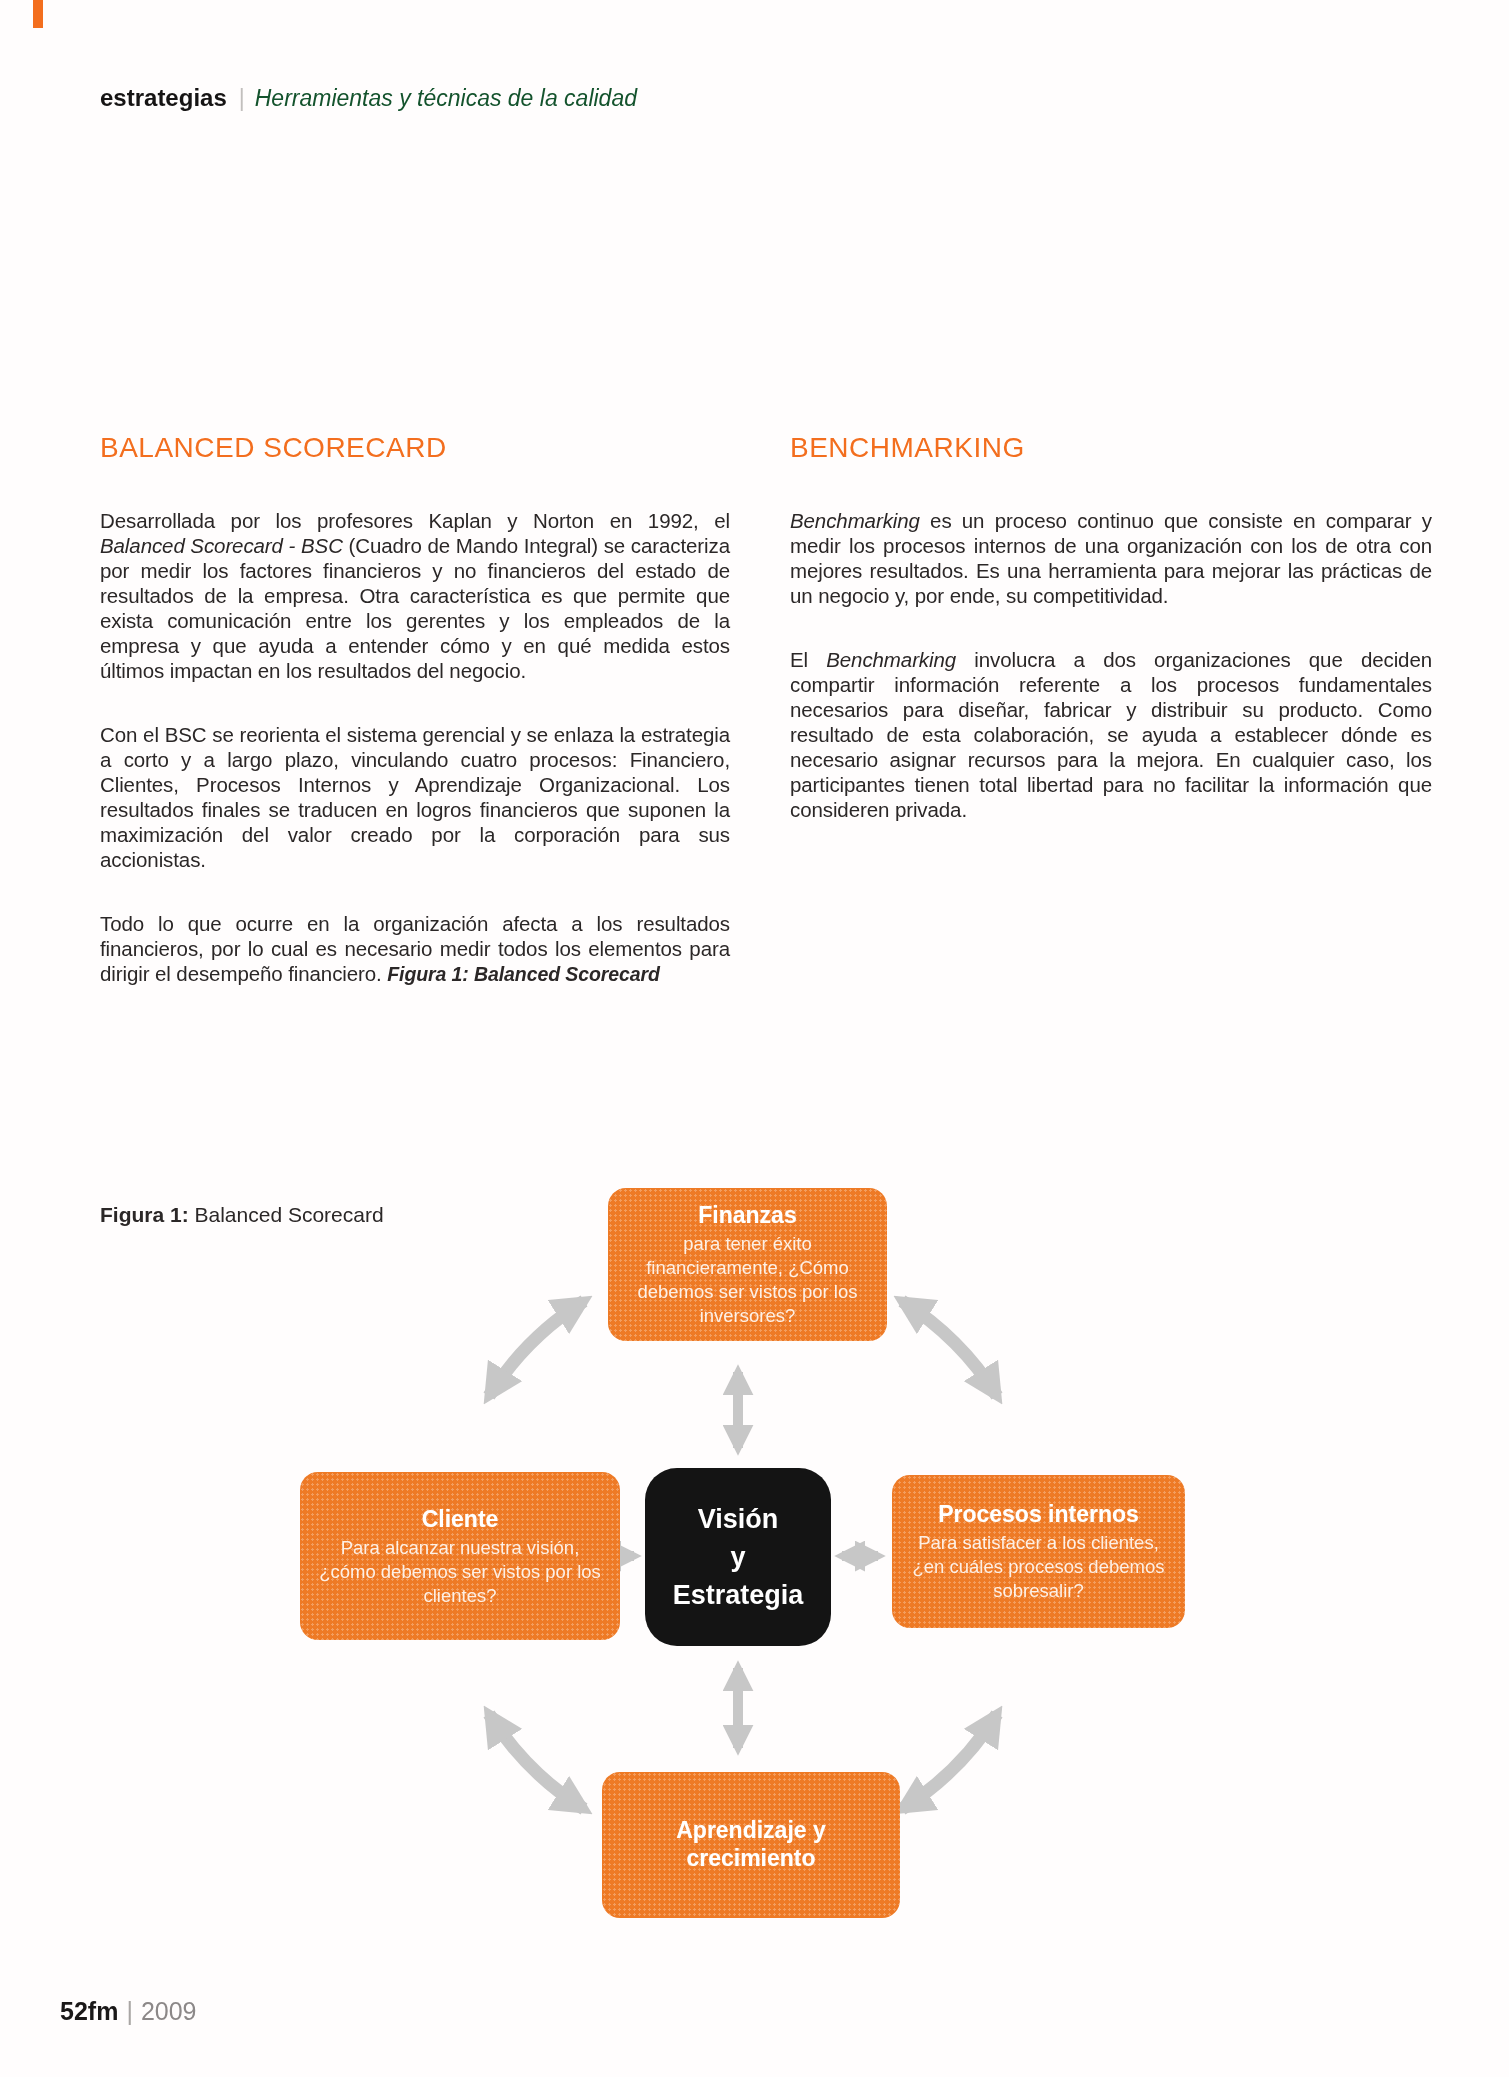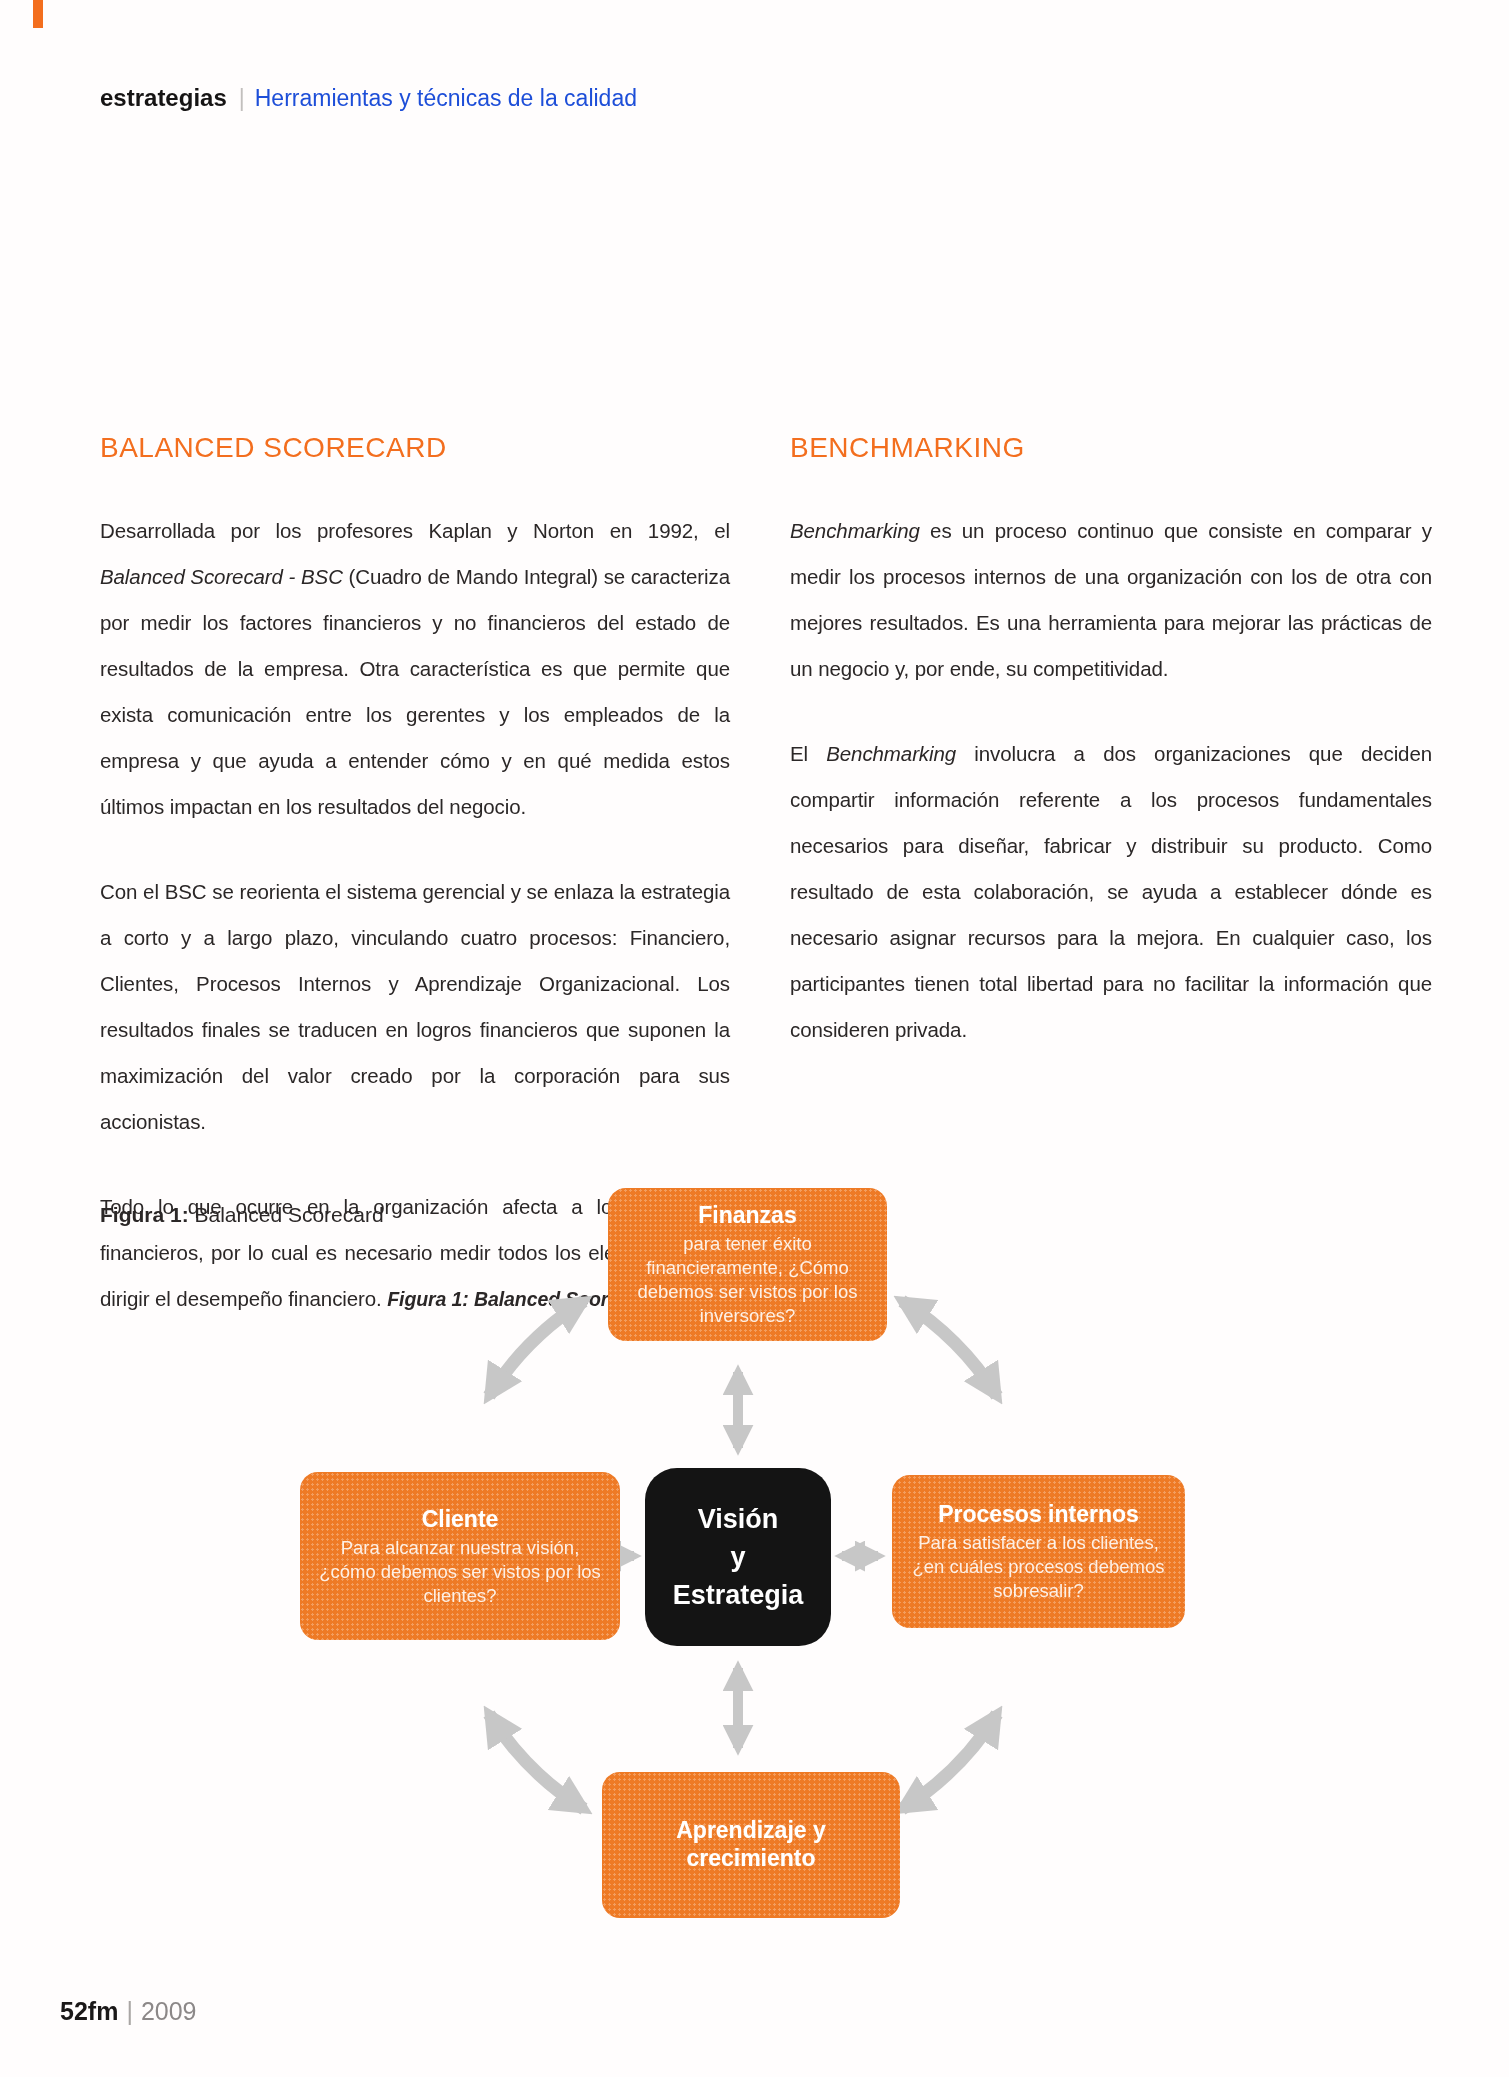--- a/index.html
+++ b/index.html
@@ -8,28 +8,28 @@
     background:#fffdfd; overflow:hidden;
     font-family:"Liberation Sans", sans-serif; color:#2b2727;
   }
   
   .corner-mark { position:absolute; left:33px; top:0; width:10px; height:28px; background:#f36e1e; }
 
   
   .header { position:absolute; left:100px; top:84px; font-size:23px; white-space:nowrap; }
   .header .section { font-weight:bold; color:#161414; font-size:24px; }
   .header .hdiv { color:#c2bfbd; margin:0 10px 0 12px; font-weight:300; }
-  .header .subtitle { color:#1d4ed8; }
+  .header .subtitle { color:#14532d;font-style:italic; }
 
   
   .col { position:absolute; top:432px; text-align:justify; }
   .col-left  { left:100px;  width:630px; }
   .col-right { left:790px;  width:642px; }
   .col-title { color:#f36e1e; font-size:28px; font-weight:400; letter-spacing:0.5px; margin:0 0 44px 0; }
-  .col p { font-size:20.5px; line-height:46px; letter-spacing:-0.1px; margin:0 0 39px 0; }
+  .col p { font-size:20.5px; line-height:25px; letter-spacing:-0.1px; margin:0 0 39px 0; }
   .ital { font-style:italic; }
   .fig-ref { font-style:italic; font-weight:bold; font-size:19.5px; }
 
   
   .fig-caption { position:absolute; left:100px; top:1203px; font-size:21px; }
   .fig-caption .cap-label { font-weight:bold; }
 
   
   .diagram-svg { position:absolute; left:0; top:0; width:1509px; height:2077px; }
   .obox {

